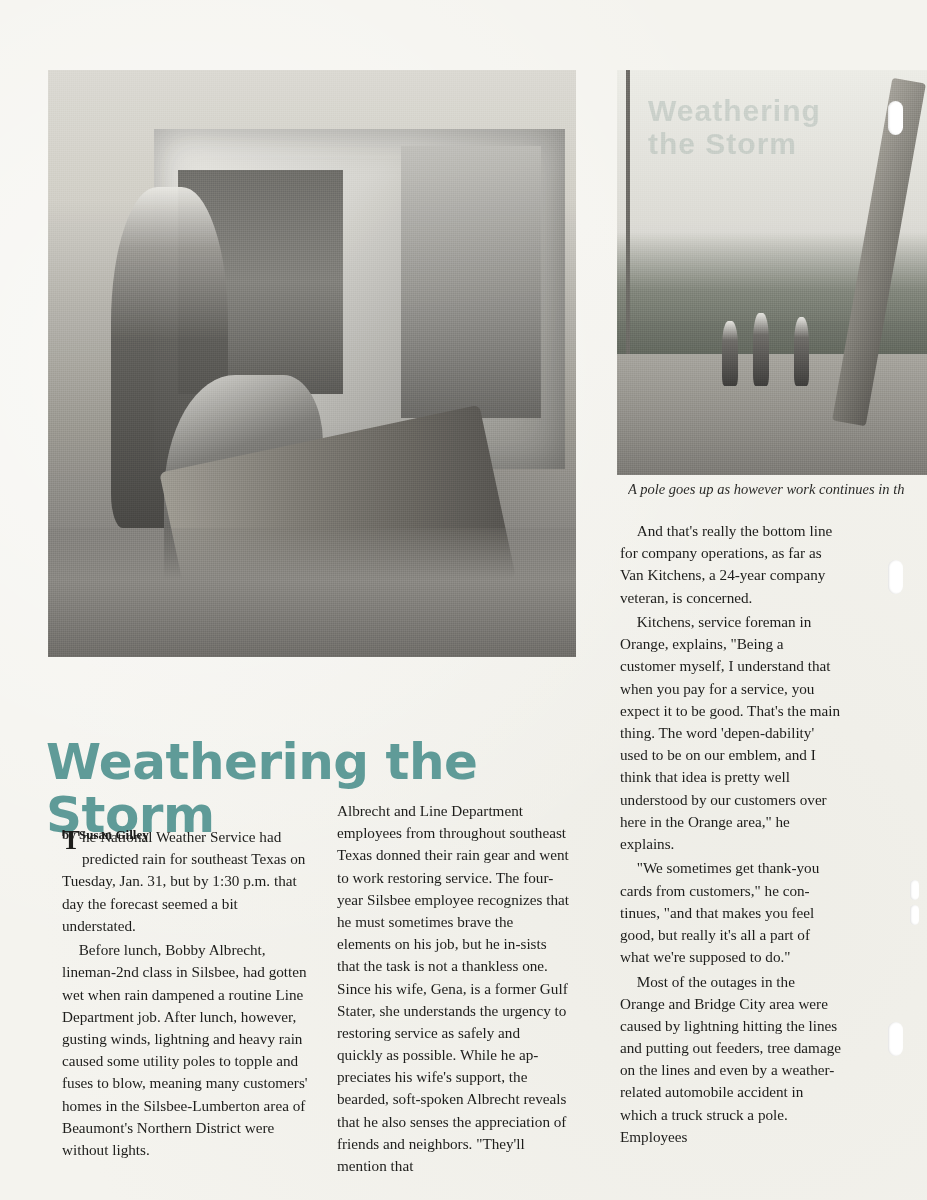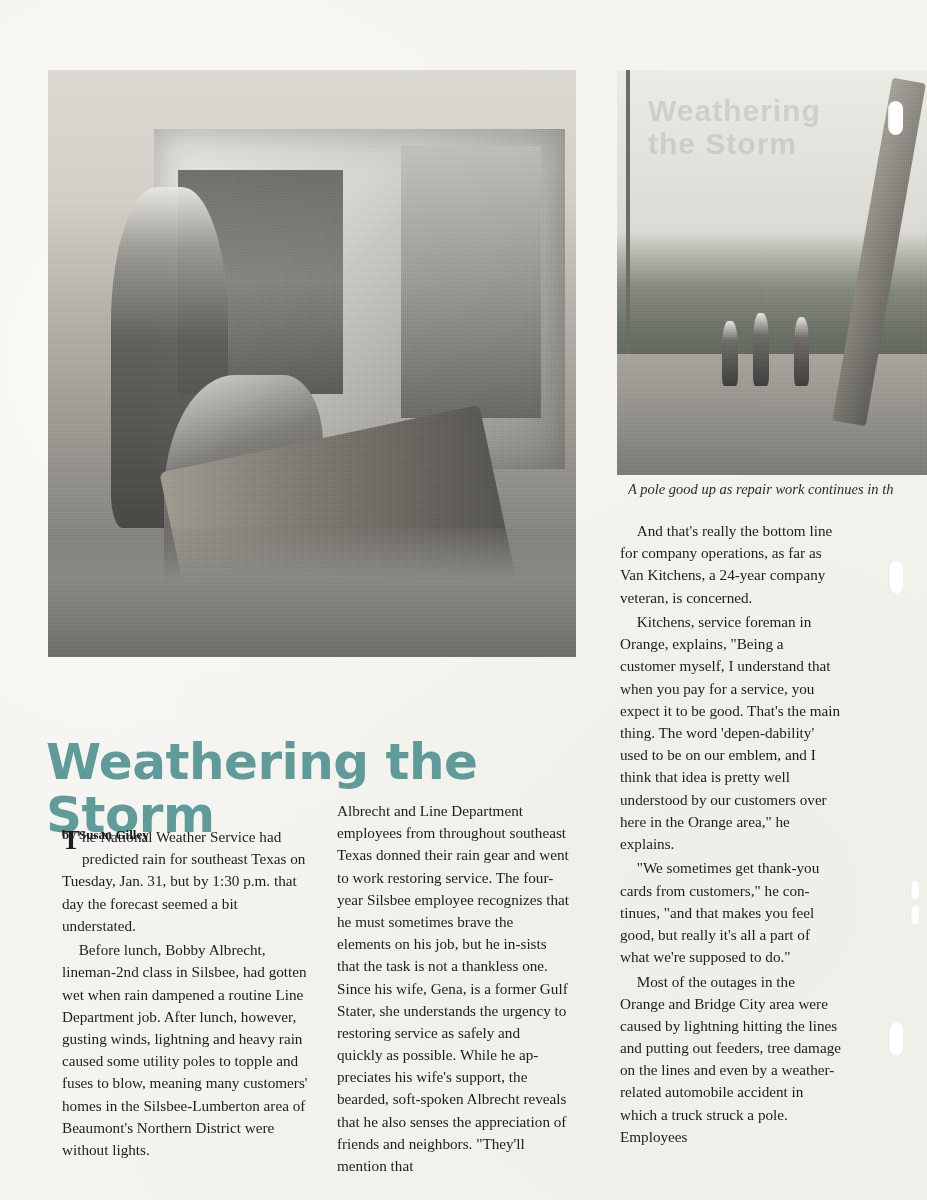--- a/index.html
+++ b/index.html
@@ -257,21 +257,21 @@
 the Storm</div>
     <div class="pm-grain"></div>
   </div>
 
   <div class="hole h1"></div>
   <div class="hole h2"></div>
   <div class="hole h3"></div>
   <div class="hole edge e1"></div>
   <div class="hole edge e2"></div>
 
-  <div class="caption caption-side">A pole good up as repair work continues in th</div>
+  <div class="caption caption-side">A pole goes up as however work continues in th</div>
 
   <h1 class="headline">Weathering the Storm</h1>
   <div class="byline">by Susan Gilley</div>
 
   <div class="col col-1">
     <p class="first"><span class="dropcap">T</span><span>he National Weather Service had predicted rain for southeast Texas on Tuesday, Jan. 31, but by 1:30 p.m. that day the forecast seemed a bit understated.</span></p>
     <p>Before lunch, Bobby Albrecht, lineman-2nd class in Silsbee, had gotten wet when rain dampened a routine Line Department job. After lunch, however, gusting winds, lightning and heavy rain caused some utility poles to topple and fuses to blow, meaning many customers' homes in the Silsbee-Lumberton area of Beaumont's Northern District were without lights.</p>
   </div>
 
   <div class="col col-2">

